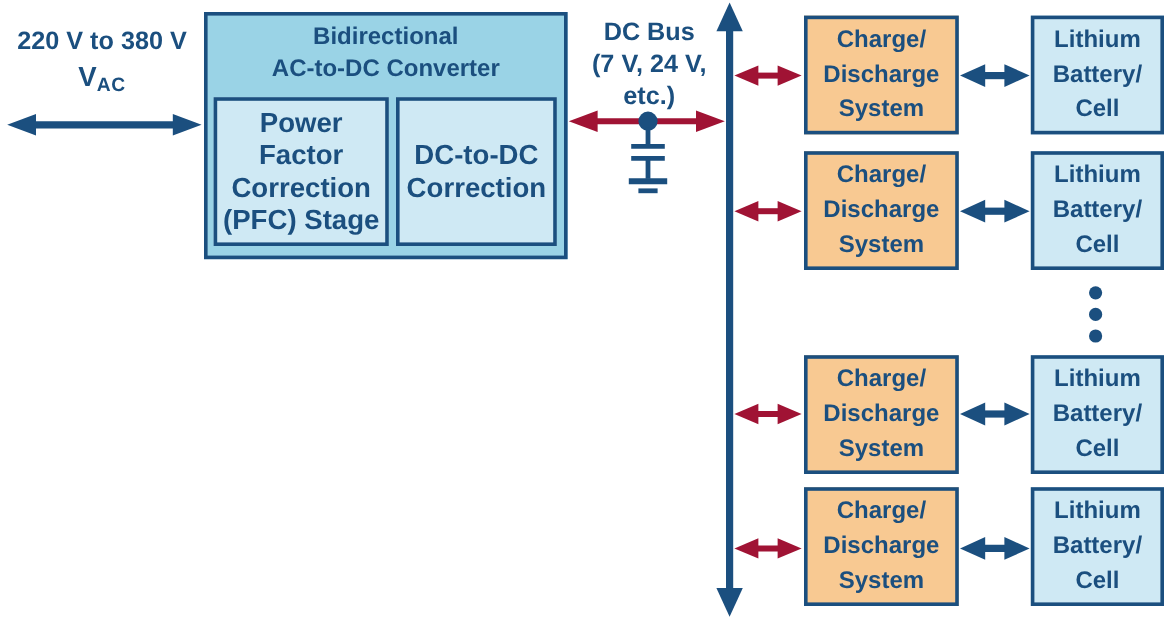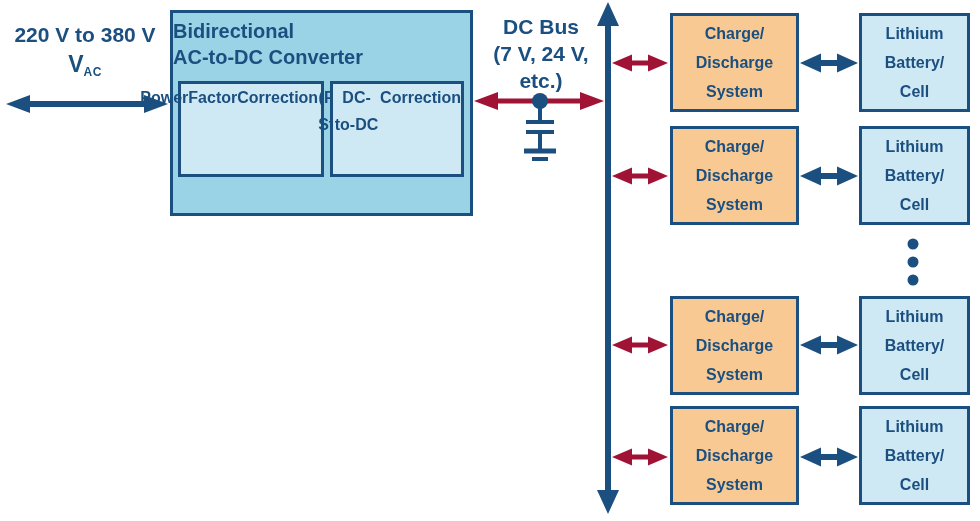--- a/index.html
+++ b/index.html
@@ -19,43 +19,43 @@
   svg.overlay{position:absolute;left:0;top:0;width:980px;height:521px;z-index:1;}
   .navy-fill{fill:var(--navy);}
   .navy-stroke{stroke:var(--navy);fill:none;}
   .red-fill{fill:var(--red);}
   .red-stroke{stroke:var(--red);fill:none;}
 
   .label-block{position:absolute;z-index:2;text-align:center;line-height:1.25;}
 
   .ac-label{left:2px;top:22px;width:166px;font-size:21px;}
   .ac-label .vac{font-size:23px;margin-top:2px;}
-  .ac-label .vac .sub{font-size:12px;vertical-align:-4px;letter-spacing:0.5px;}
+  .ac-label .vac .sub{font-size:16px;vertical-align:-4px;letter-spacing:0.5px;}
 
   .converter{
     position:absolute;left:170px;top:10px;width:303px;height:206px;z-index:2;
     background:var(--converter_fill);border:3px solid var(--navy);box-sizing:border-box;
   }
-  .conv-title{position:absolute;left:0;top:5px;width:100%;font-size:20px;line-height:26px;}
+  .conv-title{position:absolute;left:0;top:5px;width:100%;text-align:center;font-size:20px;line-height:26px;}
   .inner-box{
-    position:absolute;top:68px;height:96px;box-sizing:border-box;
+    position:absolute;top:68px;height:124px;box-sizing:border-box;
     background:var(--light_fill);border:3px solid var(--navy);
-    display:flex;flex-direction:row;justify-content:center;
-    text-align:center;font-size:16px;line-height:27px;
+    display:flex;flex-direction:column;justify-content:center;
+    text-align:center;font-size:23px;line-height:27px;
   }
   .pfc{left:5px;width:146px;}
   .dcdc{left:157px;width:134px;}
 
   .buslabel{left:477px;top:13px;width:128px;font-size:21px;line-height:27px;}
 
   .chan-box{
     position:absolute;z-index:2;box-sizing:border-box;height:99px;
     border:3px solid var(--navy);
     display:flex;flex-direction:column;justify-content:center;
-    text-align:center;font-size:16px;line-height:29px;
+    text-align:center;font-size:20px;line-height:29px;
   }
   .charge{left:670px;width:129px;background:var(--orange_fill);}
   .battery{left:859px;width:111px;background:var(--light_fill);text-align:center;}
   .r1{top:13px;}
   .r2{top:126px;}
   .r3{top:296px;}
   .r4{top:406px;}
 </style>
 </head>
 <body>

